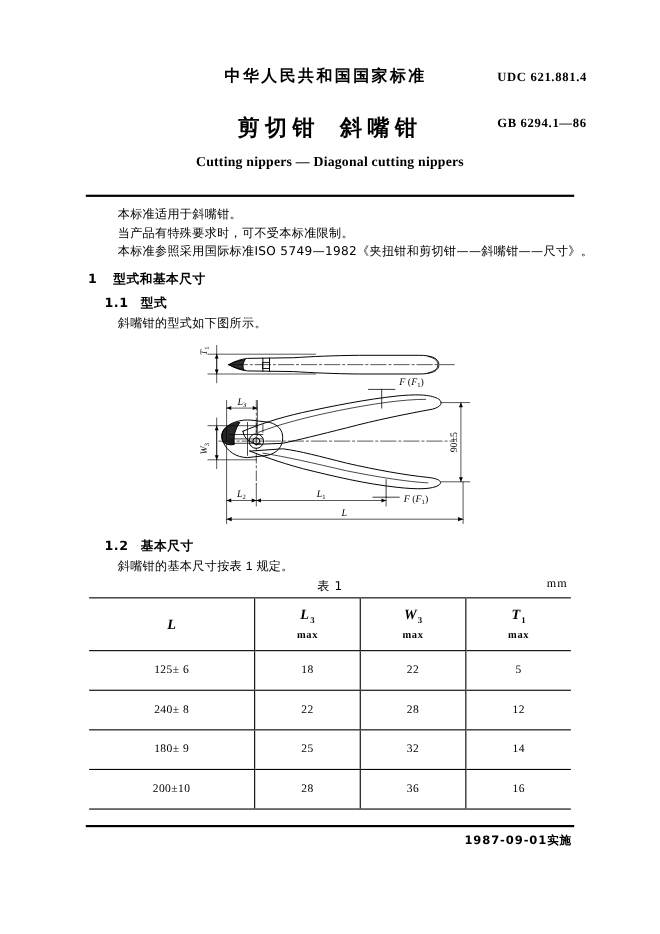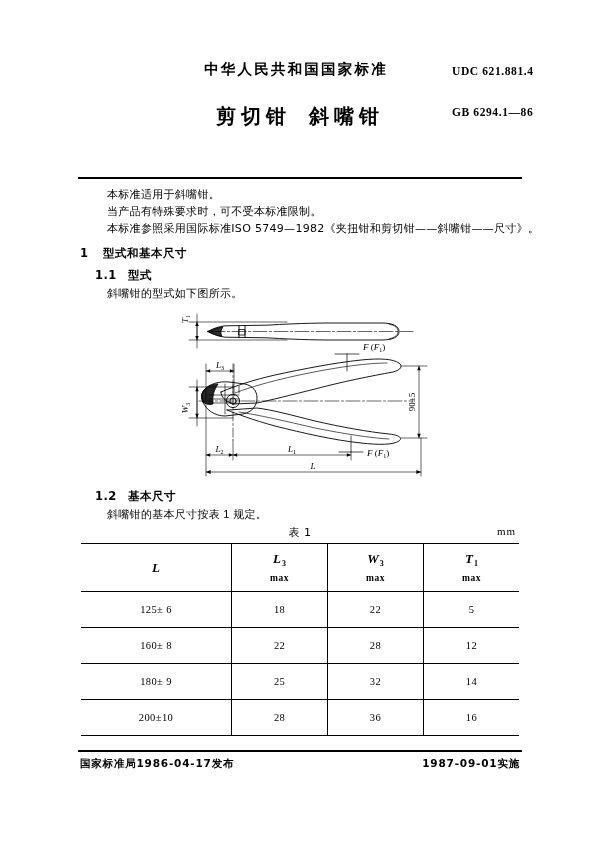--- a/index.html
+++ b/index.html
@@ -272,20 +272,21 @@
 
 <div class="page">
 
   <div class="header-zone">
     <div class="nat-line">中华人民共和国国家标准</div>
 
     <div class="doc-title">
       <span>剪切钳</span><span class="gap"></span><span>斜嘴钳</span>
     </div>
 
+    <div class="doc-title-en">Cutting nippers — Diagonal cutting nippers</div>
 
     <div class="udc">UDC 621.881.4</div>
     <div class="gbcode">GB 6294.1—86</div>
   </div>
 
   <div class="rule-top"></div>
 
   <div class="body-zone">
     <div class="para p1">本标准适用于斜嘴钳。</div>
     <div class="para p2">当产品有特殊要求时，可不受本标准限制。</div>
@@ -513,21 +514,21 @@
         </tr>
       </thead>
       <tbody>
         <tr>
           <td>125± 6</td>
           <td>18</td>
           <td>22</td>
           <td>5</td>
         </tr>
         <tr>
-          <td>160± 8</td>
+          <td>240± 8</td>
           <td>22</td>
           <td>28</td>
           <td>12</td>
         </tr>
         <tr>
           <td>180± 9</td>
           <td>25</td>
           <td>32</td>
           <td>14</td>
         </tr>
@@ -535,16 +536,15 @@
           <td>200±10</td>
           <td>28</td>
           <td>36</td>
           <td>16</td>
         </tr>
       </tbody>
     </table>
   </div>
 
   <div class="rule-bot"></div>
-  <div class="footer-left">国家标准局1986-04-17发布</div>
   <div class="footer-right">1987-09-01实施</div>
 
 </div>
 
 </body></html>

